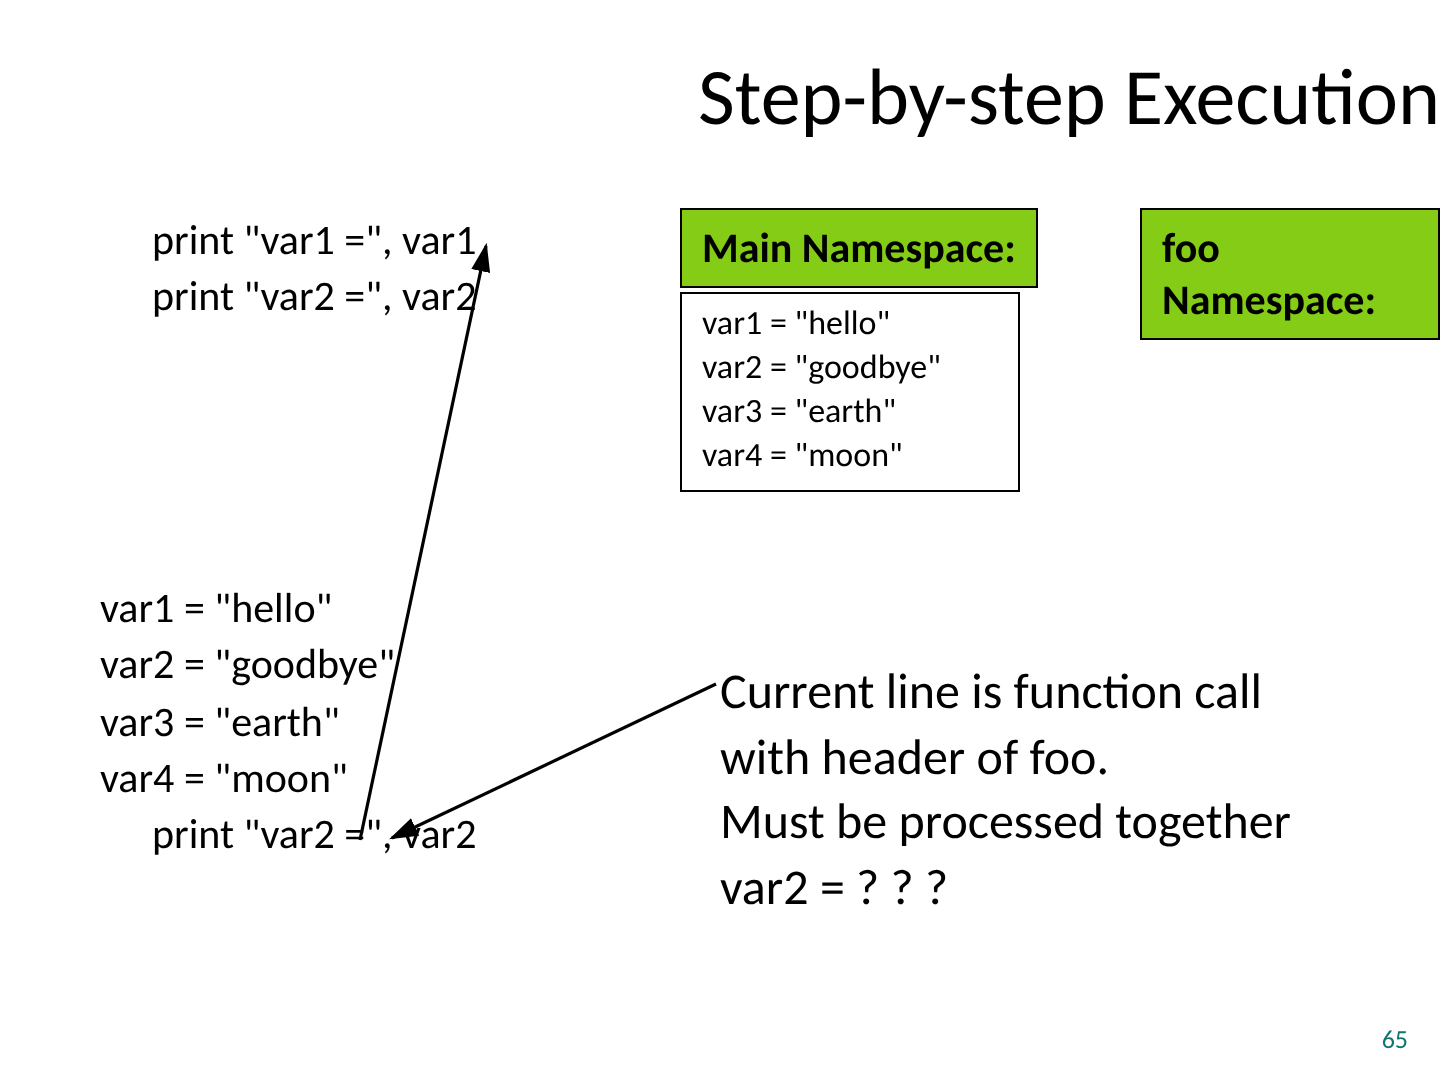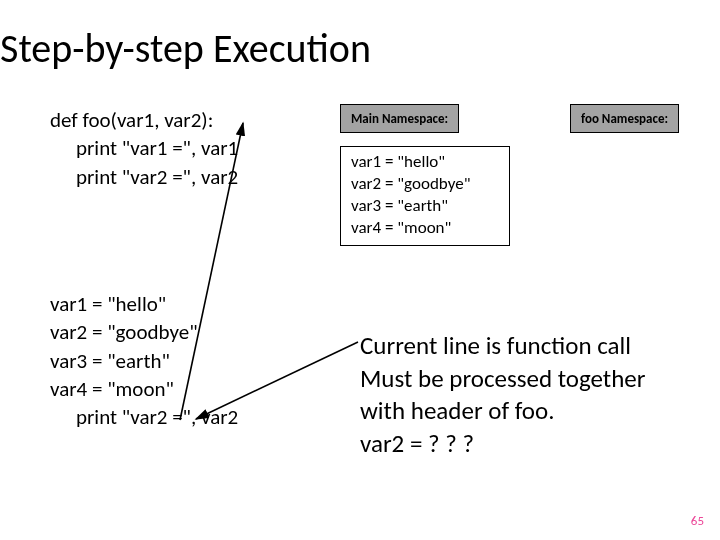--- a/index.html
+++ b/index.html
@@ -1,36 +1,35 @@
 <!DOCTYPE html>
 <html><head>
 <meta charset="utf-8">
 <style>
   html,body{margin:0;padding:0}
   body{width:720px;height:540px;background:#fff;font-family:Calibri,Arial,sans-serif;color:#000;position:relative;overflow:hidden}
-  .title{font-size:40px;text-align:left;padding-top:24px;font-weight:400}
+  .title{font-size:40px;text-align:right;padding-top:24px;font-weight:400}
   .code{position:absolute;left:50px;top:106px;font-size:21px;line-height:1.35}
   .code .indent{padding-left:26px}
   .code2{position:absolute;left:50px;top:290px;font-size:21px;line-height:1.35}
   .code2 .indent{padding-left:26px}
-  .nsbox{position:absolute;border:1.5px solid #000;padding:6px 10px;font-size:13px;font-weight:700;background:#a3a3a3}
+  .nsbox{position:absolute;border:1.5px solid #000;padding:6px 10px;font-size:21px;font-weight:700;background:#84cc16}
   .main-ns{left:340px;top:104px}
   .foo-ns{left:570px;top:104px}
   .varbox{position:absolute;left:340px;top:146px;border:1.5px solid #000;padding:4px 10px 6px;font-size:17px;line-height:1.3;width:148px}
   .explain{position:absolute;left:360px;top:330px;font-size:25px;line-height:1.3;width:340px}
-  .pagenum{position:absolute;right:16px;bottom:12px;font-size:13px;color:#ec4899}
+  .pagenum{position:absolute;right:16px;bottom:12px;font-size:13px;color:#0f766e}
   svg.arrows{position:absolute;left:0;top:0;width:720px;height:540px;pointer-events:none}
 </style>
 </head>
 <body>
 
 <div class="title">Step-by-step Execution</div>
 
 <div class="code">
-  <div>def foo(var1, var2):</div>
   <div class="indent">print "var1 =", var1</div>
   <div class="indent">print "var2 =", var2</div>
 </div>
 
 <div class="code2">
   <div>var1 = "hello"</div>
   <div>var2 = "goodbye"</div>
   <div>var3 = "earth"</div>
   <div>var4 = "moon"</div>
   <div class="indent">print "var2 =", var2</div>
@@ -41,22 +40,22 @@
 
 <div class="varbox">
   <div>var1 = "hello"</div>
   <div>var2 = "goodbye"</div>
   <div>var3 = "earth"</div>
   <div>var4 = "moon"</div>
 </div>
 
 <div class="explain">
   <div>Current line is function call</div>
+  <div>with header of foo.</div>
   <div>Must be processed together</div>
-  <div>with header of foo.</div>
   <div>var2 = ? ? ?</div>
 </div>
 
 <div class="pagenum">65</div>
 
 <svg class="arrows">
   <defs>
     <marker id="ah" markerWidth="10" markerHeight="10" refX="8" refY="3" orient="auto" markerUnits="strokeWidth">
       <path d="M0,0 L9,3 L0,6 Z" fill="#000"></path>
     </marker>

